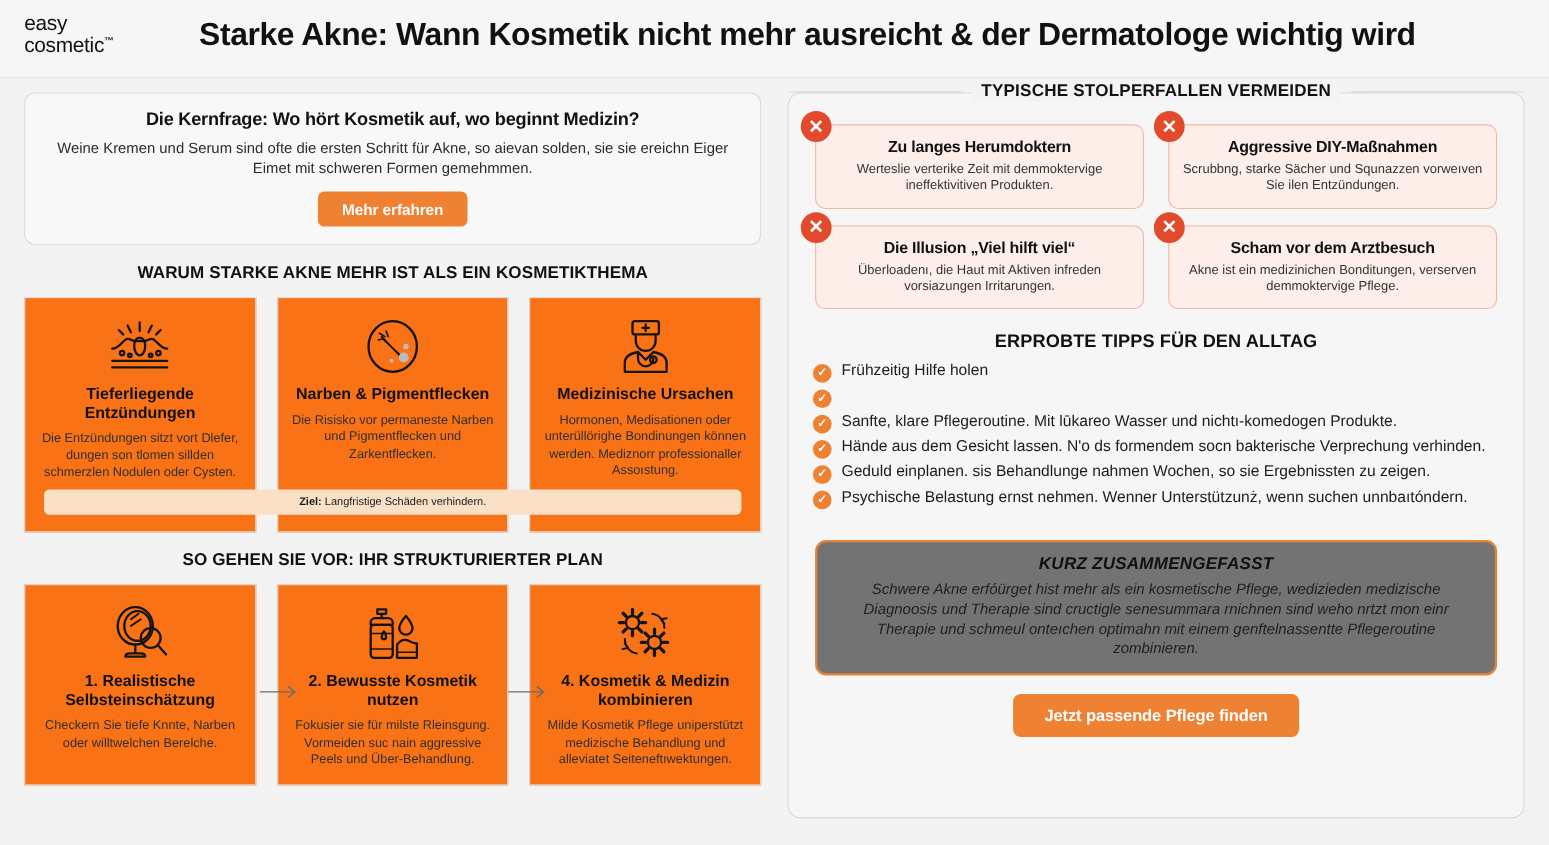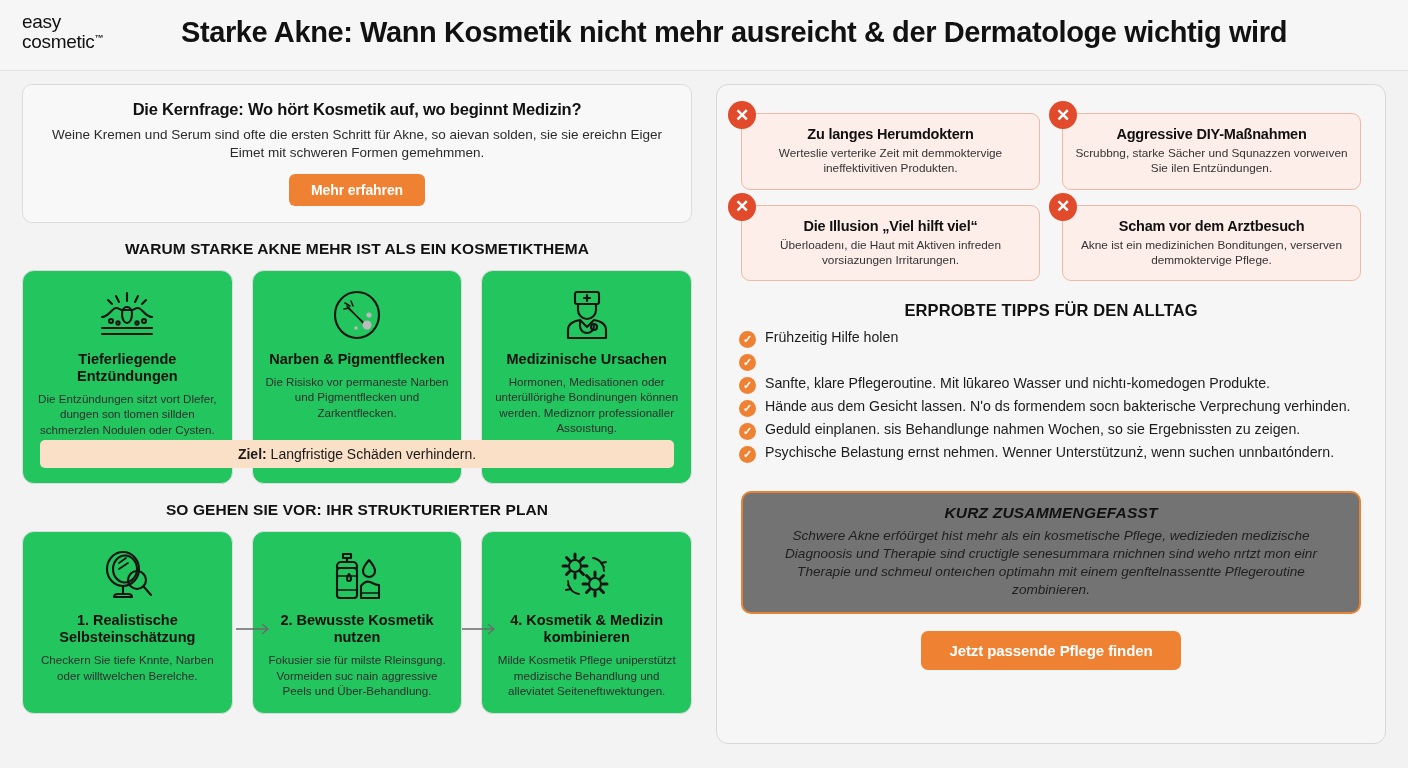--- a/index.html
+++ b/index.html
@@ -58,32 +58,32 @@
   
   .sec-head {
     text-align: center; font-size: 15.5px; font-weight: 700;
     letter-spacing: 0.1px; color: #111;
     margin: 17px 0 12px;
   }
 
   
   .grid3 { display: flex; gap: 19px; position: relative; }
   .fcard {
-    flex: 1; background: #22c55e; border: 1px solid #dcdcdc; border-radius: 12px;
+    flex: 1; background: #f97316; border: 1px solid #dcdcdc; border-radius: 0;
     padding: 16px 12px 14px; text-align: center;
     display: flex; flex-direction: column; align-items: center;
   }
   .fcard .icon { height: 56px; display: flex; align-items: center; justify-content: center; margin-bottom: 8px; }
   .fcard h3 { font-size: 14.5px; font-weight: 700; line-height: 1.18; color: #111; margin-bottom: 6px; }
   .fcard p { font-size: 11.6px; line-height: 1.33; color: #2f2f2f; }
 
   .goal-bar {
     position: absolute; left: 18px; right: 18px; bottom: 16px;
     background: #fbe0c8; border-radius: 5px;
-    text-align: center; font-size: 14px; color: #1a1a1a;
+    text-align: center; font-size: 10px; color: #1a1a1a;
     padding: 6px 10px;
   }
   .goal-bar b { font-weight: 700; }
   .features-wrap { position: relative; }
 
   
   .arrow {
     position: absolute; top: 92px; width: 38px; height: 12px;
     pointer-events: none;
   }
@@ -308,20 +308,25 @@
             <path d="M0 6h32M26 1l6 5-6 5" stroke="#6b6b6b" fill="none" stroke-width="1.3"></path>
           </svg>
       </div>
 
     </div>
   </div>
 
   <div class="right-col">
     <div class="right-panel">
 
+      <div class="panel-legend">
+        <div class="line"></div>
+        <div class="txt">TYPISCHE STOLPERFALLEN VERMEIDEN</div>
+        <div class="line"></div>
+      </div>
 
       <div class="pit-grid">
 
         <div class="pit">
           <div class="x-badge">✕</div>
           <h4>Zu langes Herumdoktern</h4>
           <p>Werteslie verterike Zeit mit demmoktervige ineffektivitiven Produkten.</p>
         </div>
 
         <div class="pit">

